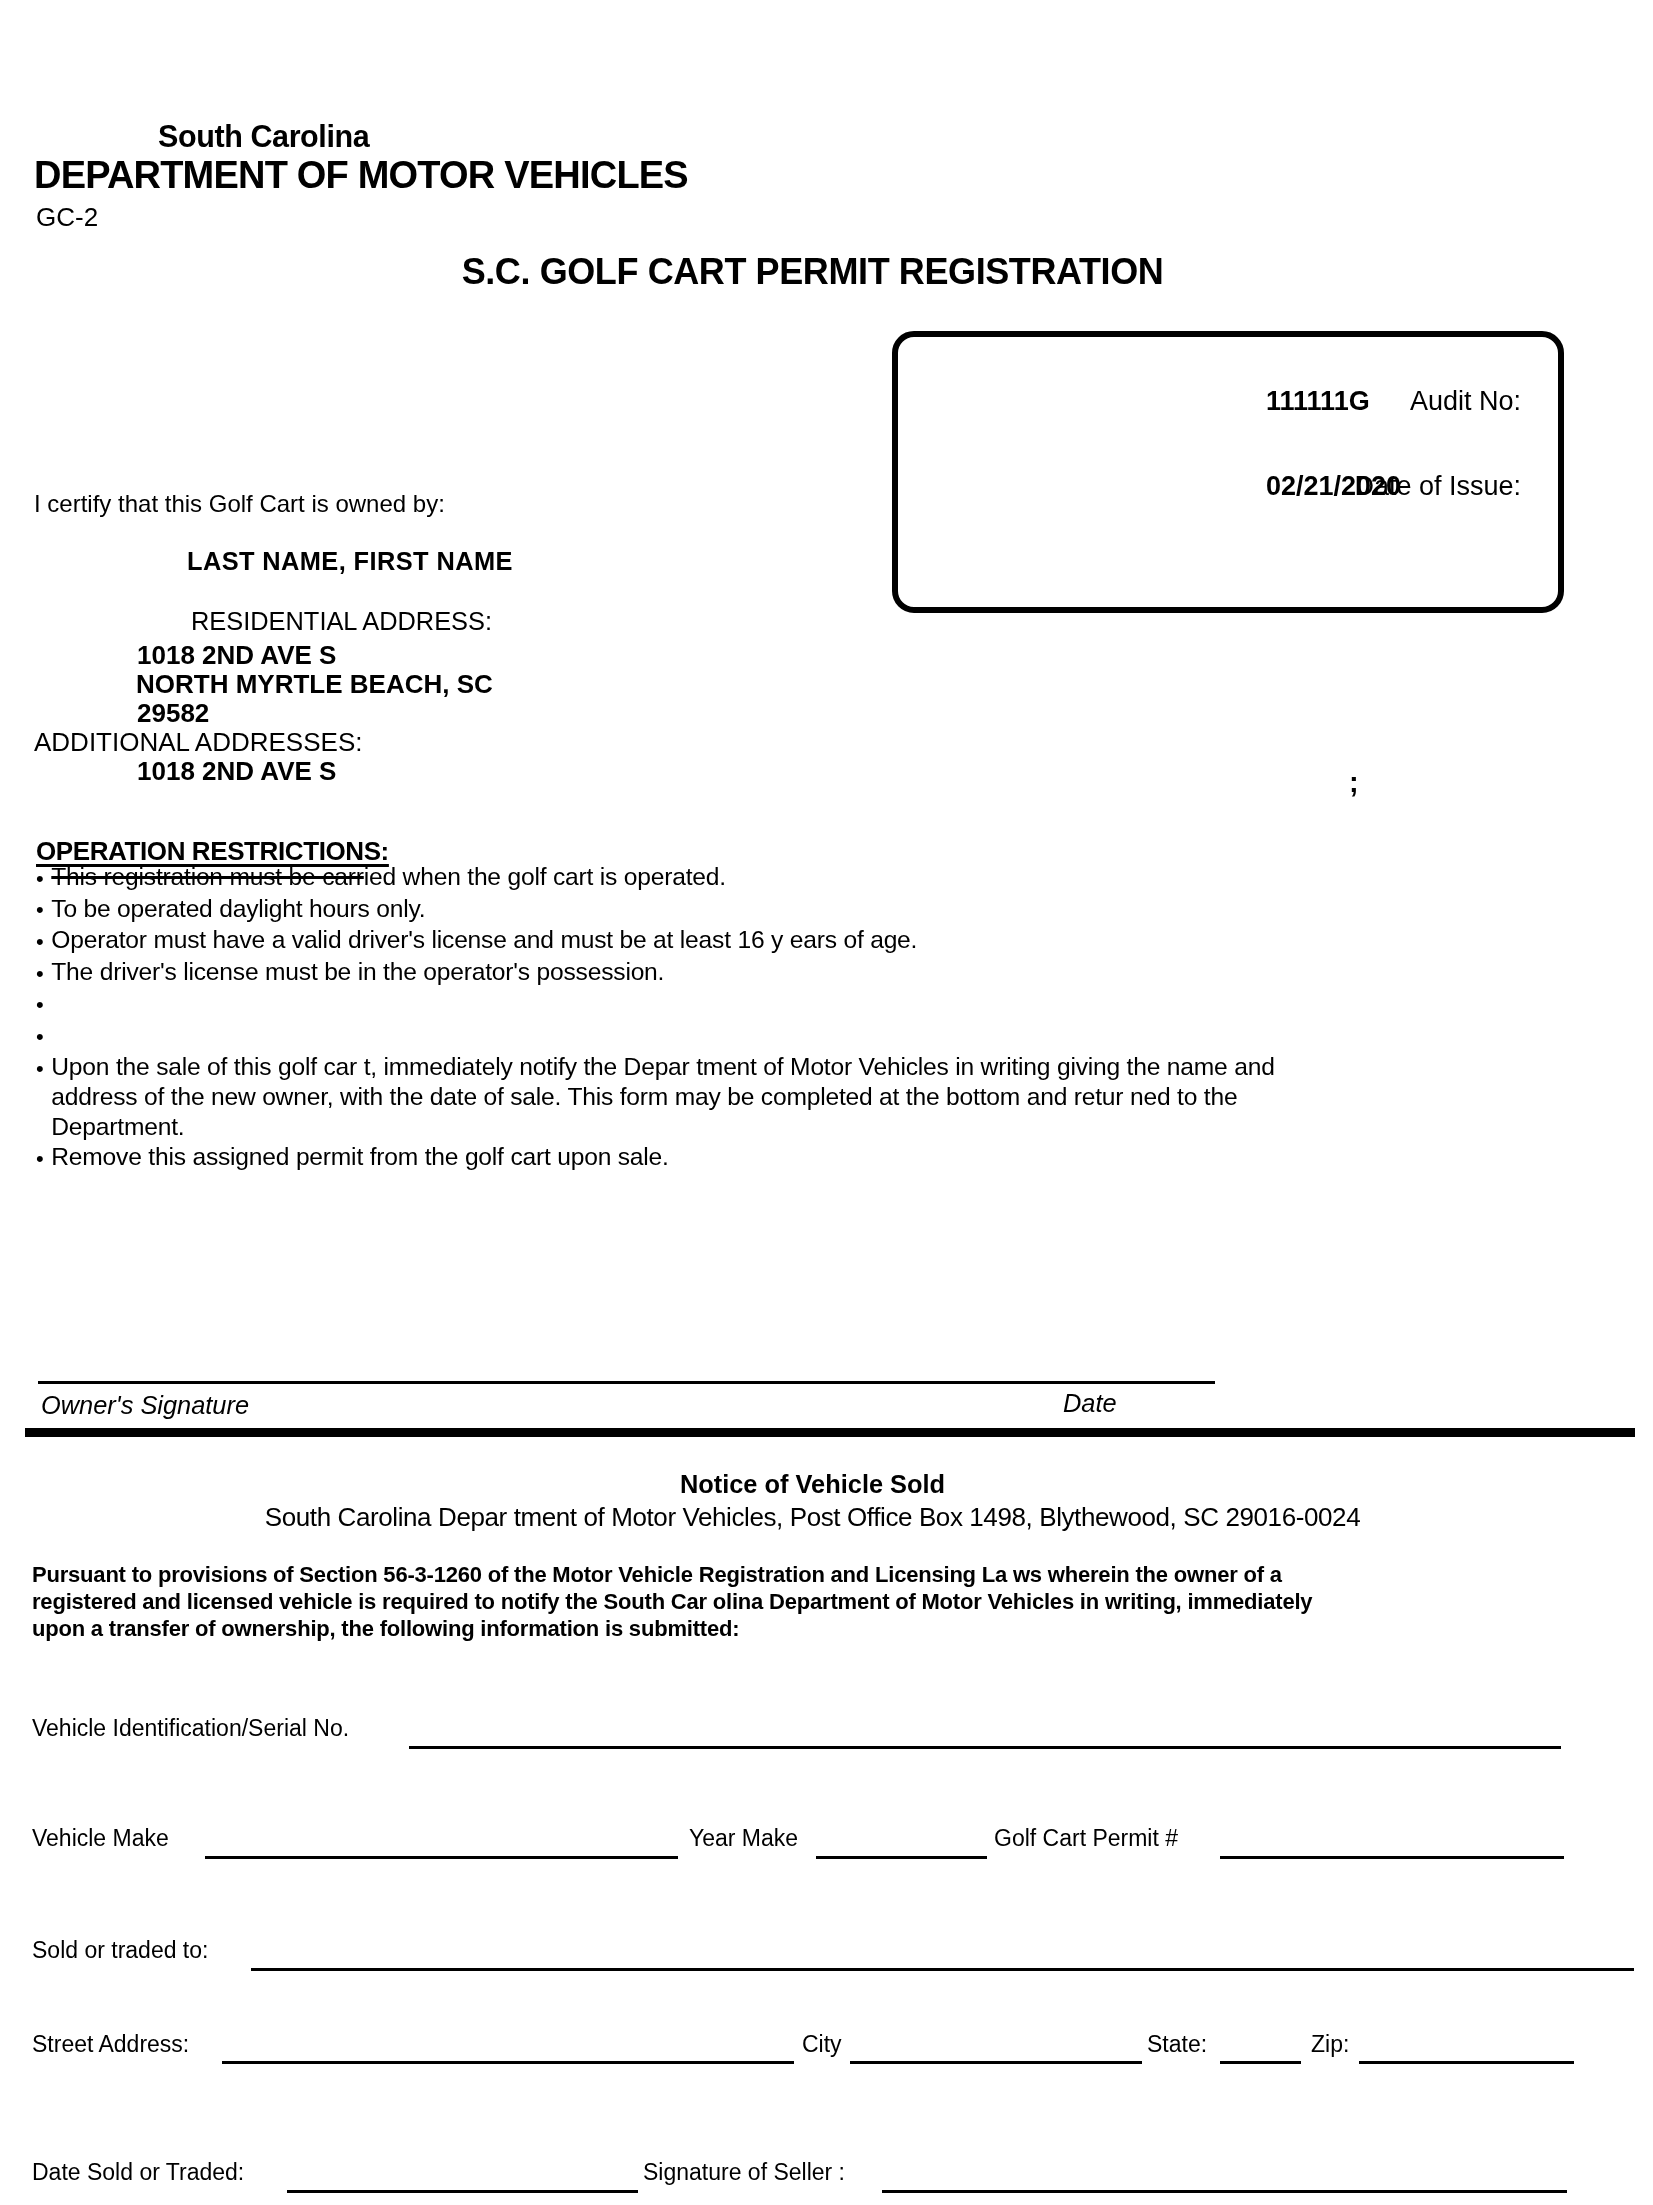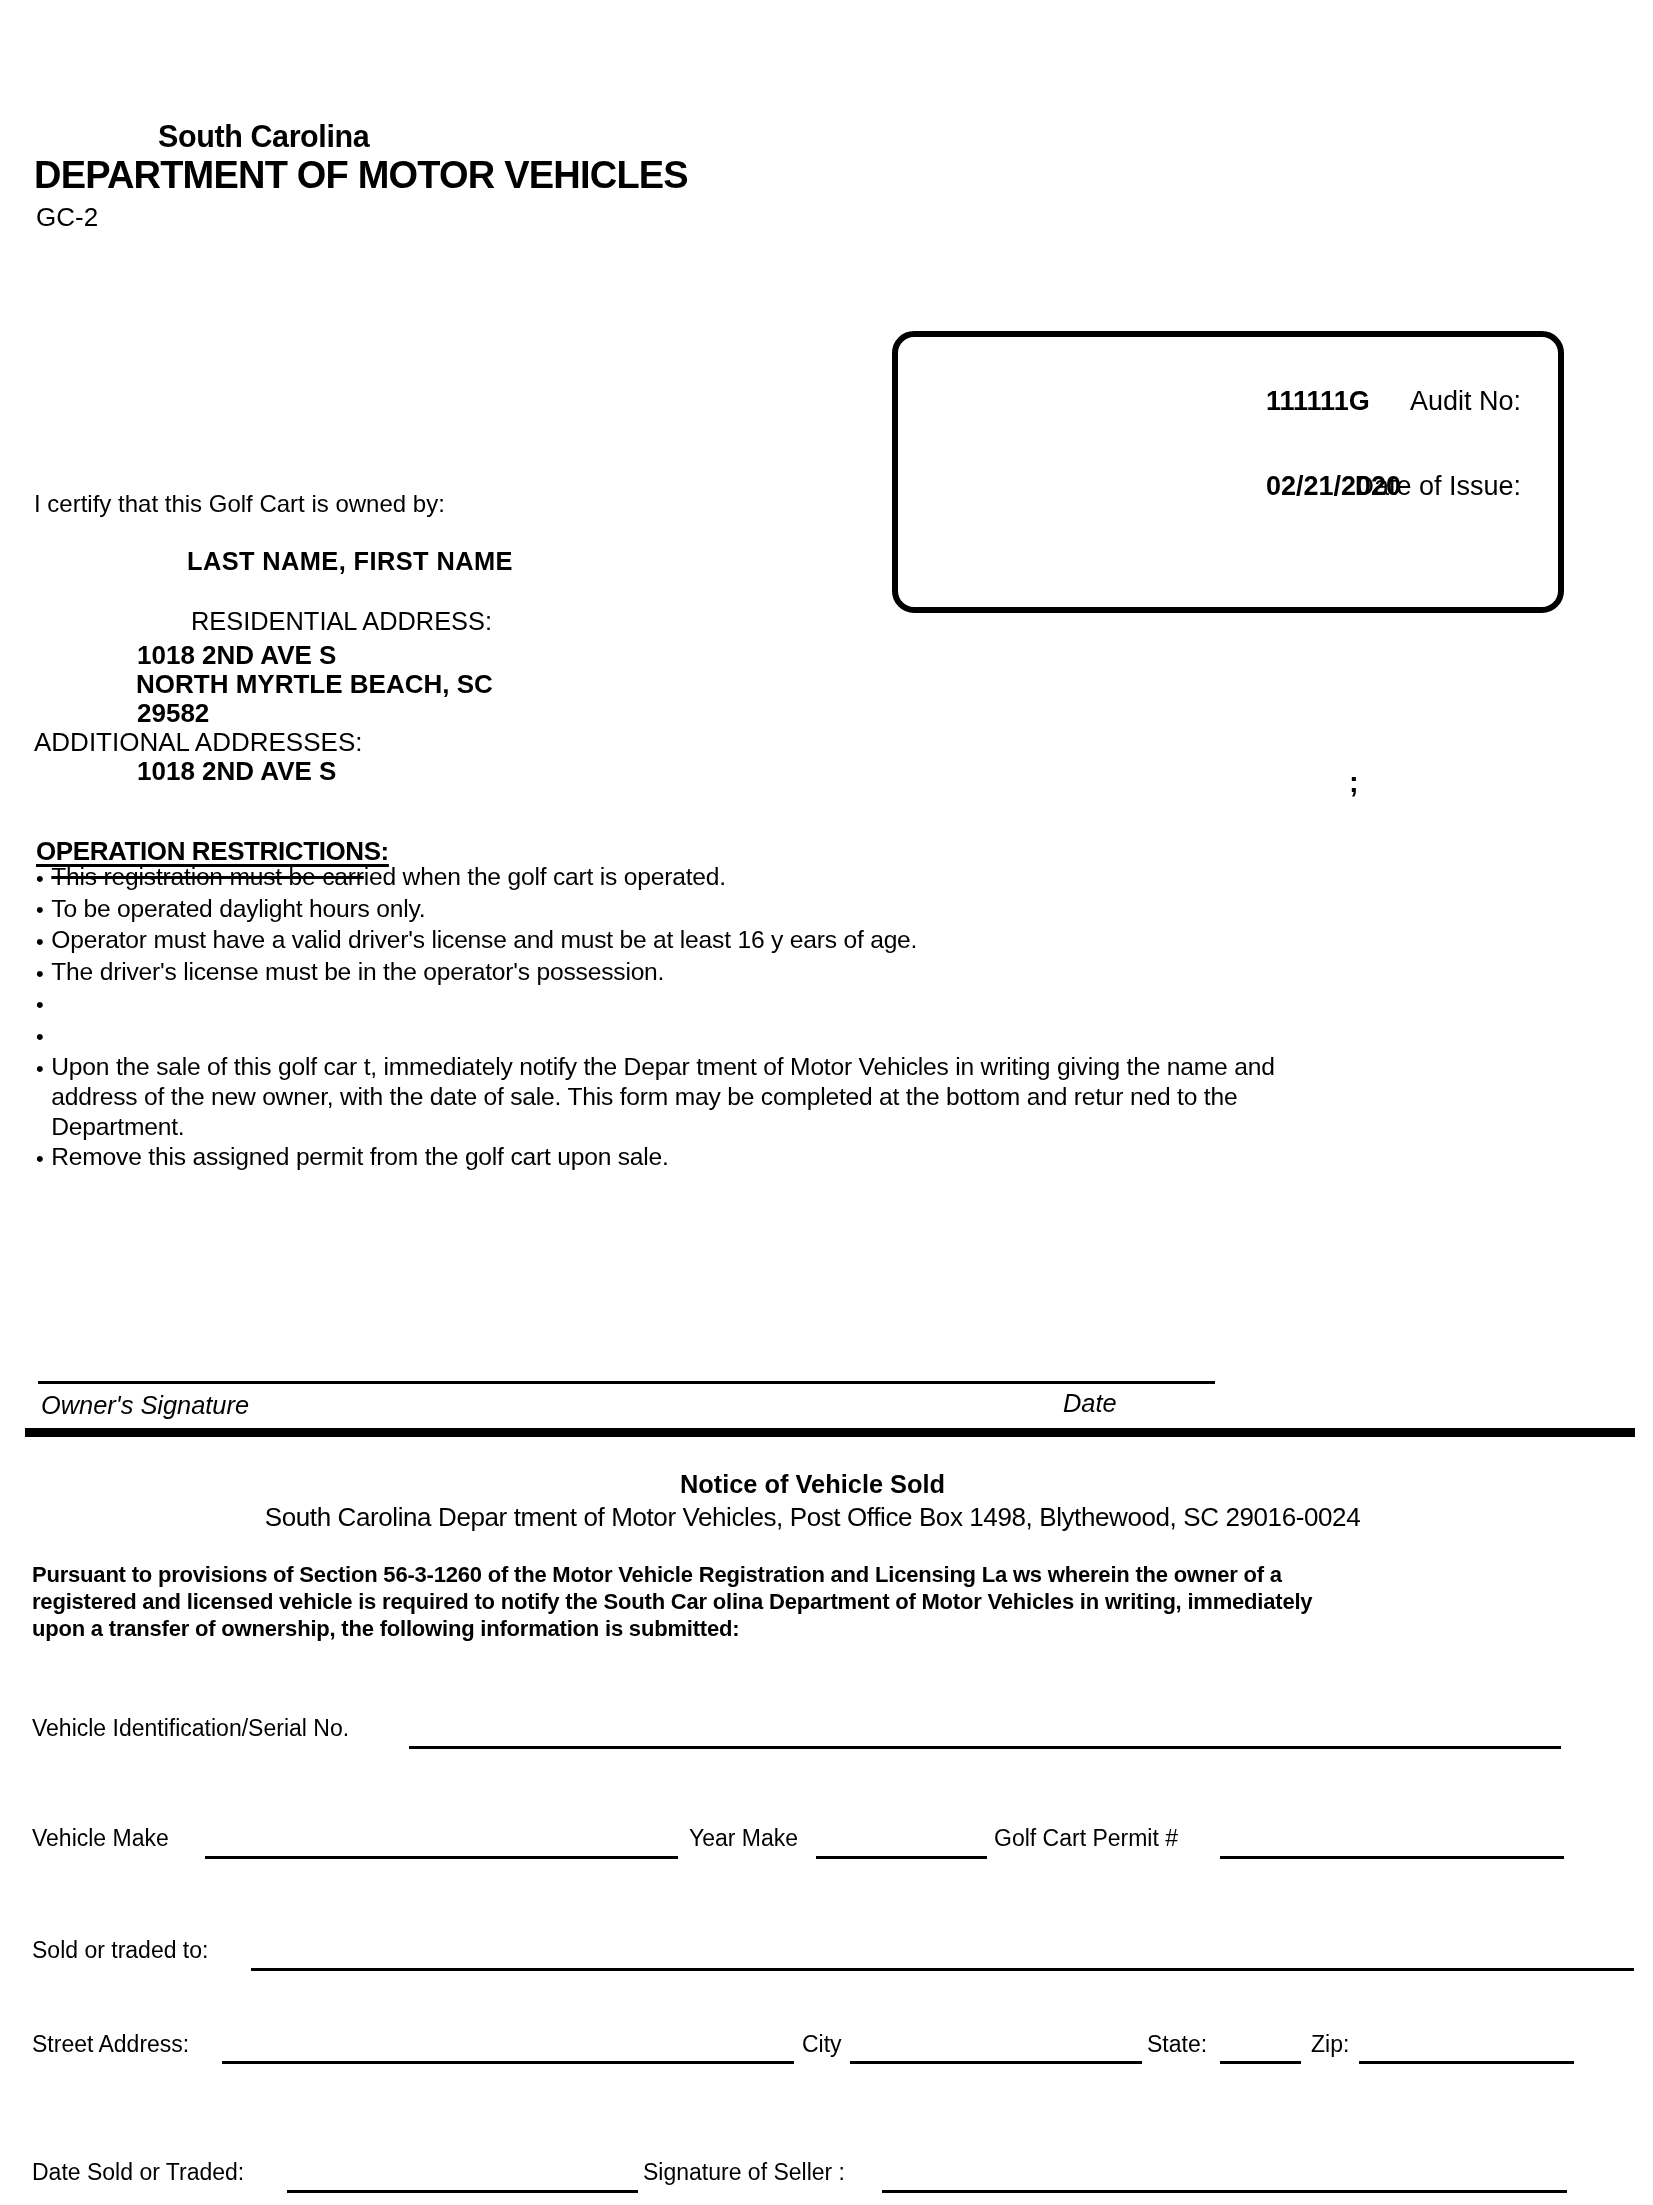--- a/index.html
+++ b/index.html
@@ -86,20 +86,21 @@
   .ln-sellersig{left:882px;top:2190px;width:685px;}
 </style>
 </head>
 <body>
 
 <div class="page">
 
   <div class="abs state">South Carolina</div>
   <div class="abs agency">DEPARTMENT OF MOTOR VEHICLES</div>
   <div class="abs formno">GC-2</div>
+  <div class="abs title">S.C. GOLF CART PERMIT REGISTRATION</div>
 
   <div class="abs audit-box">
     <div class="audit-row ar0">
       <span>Audit No:</span>
       <span class="val">111111G</span>
     </div>
     <div class="audit-row ar1">
       <span>Date of Issue:</span>
       <span class="val">02/21/2020</span>
     </div>

